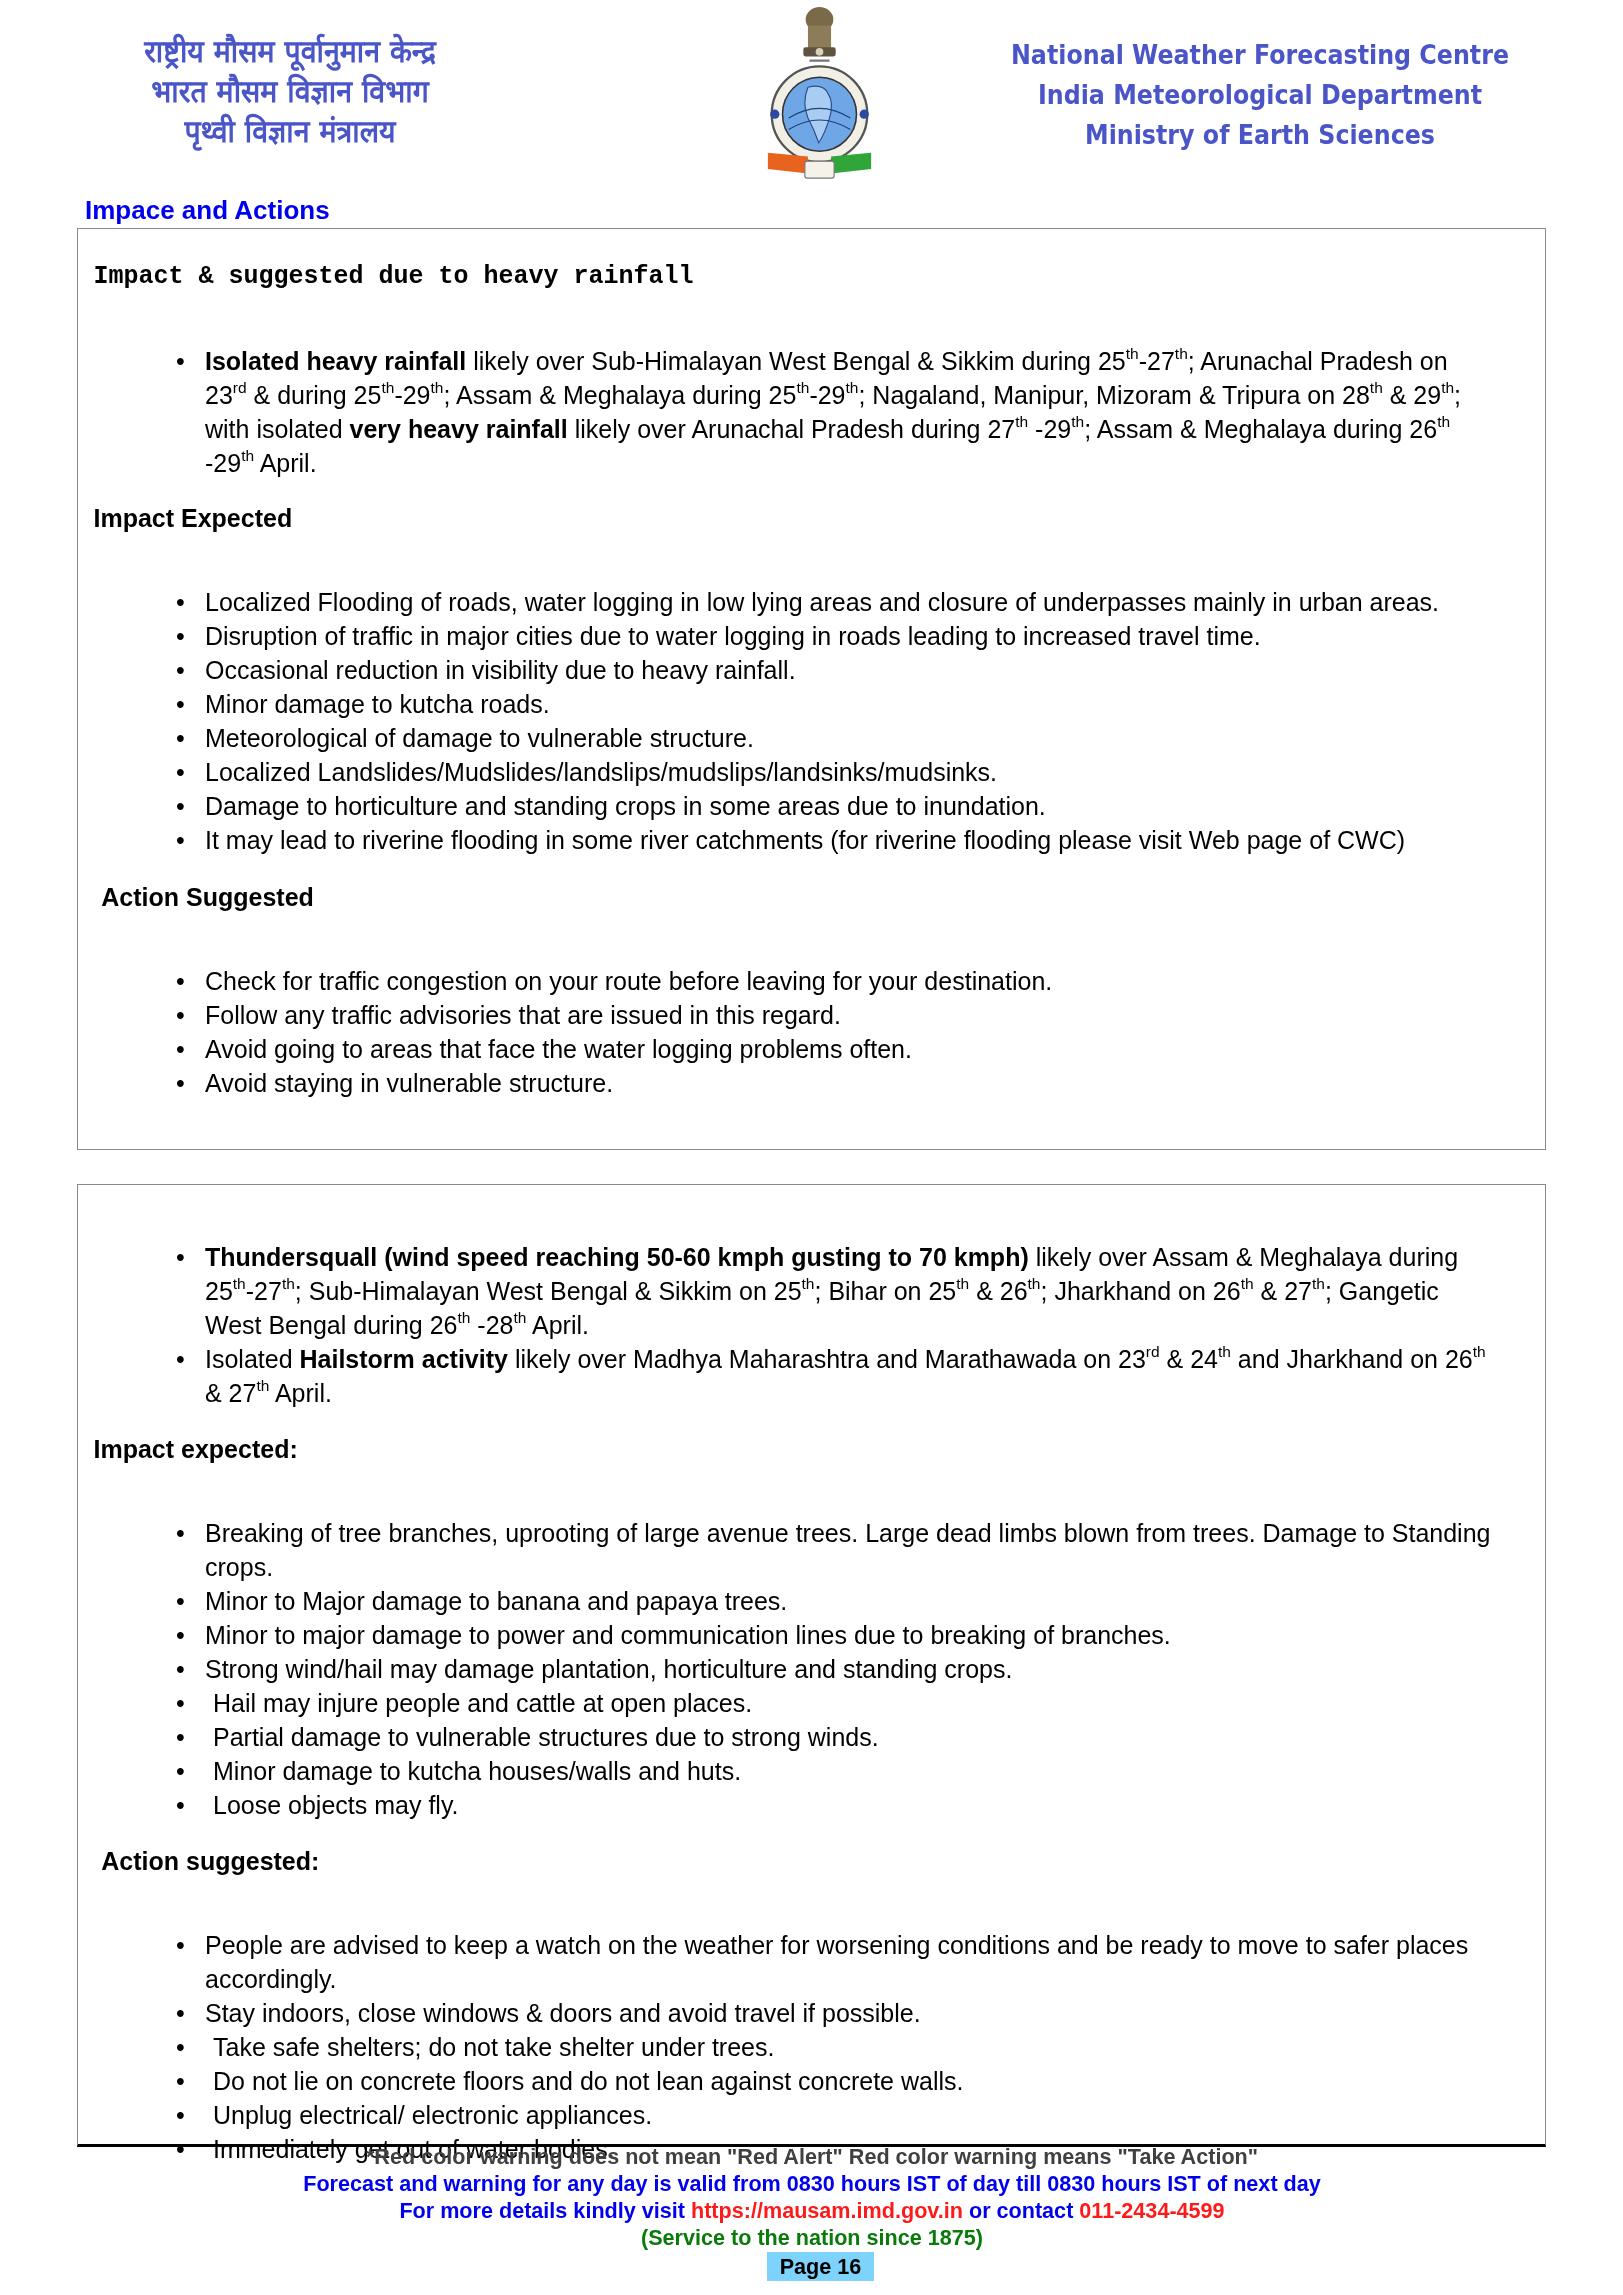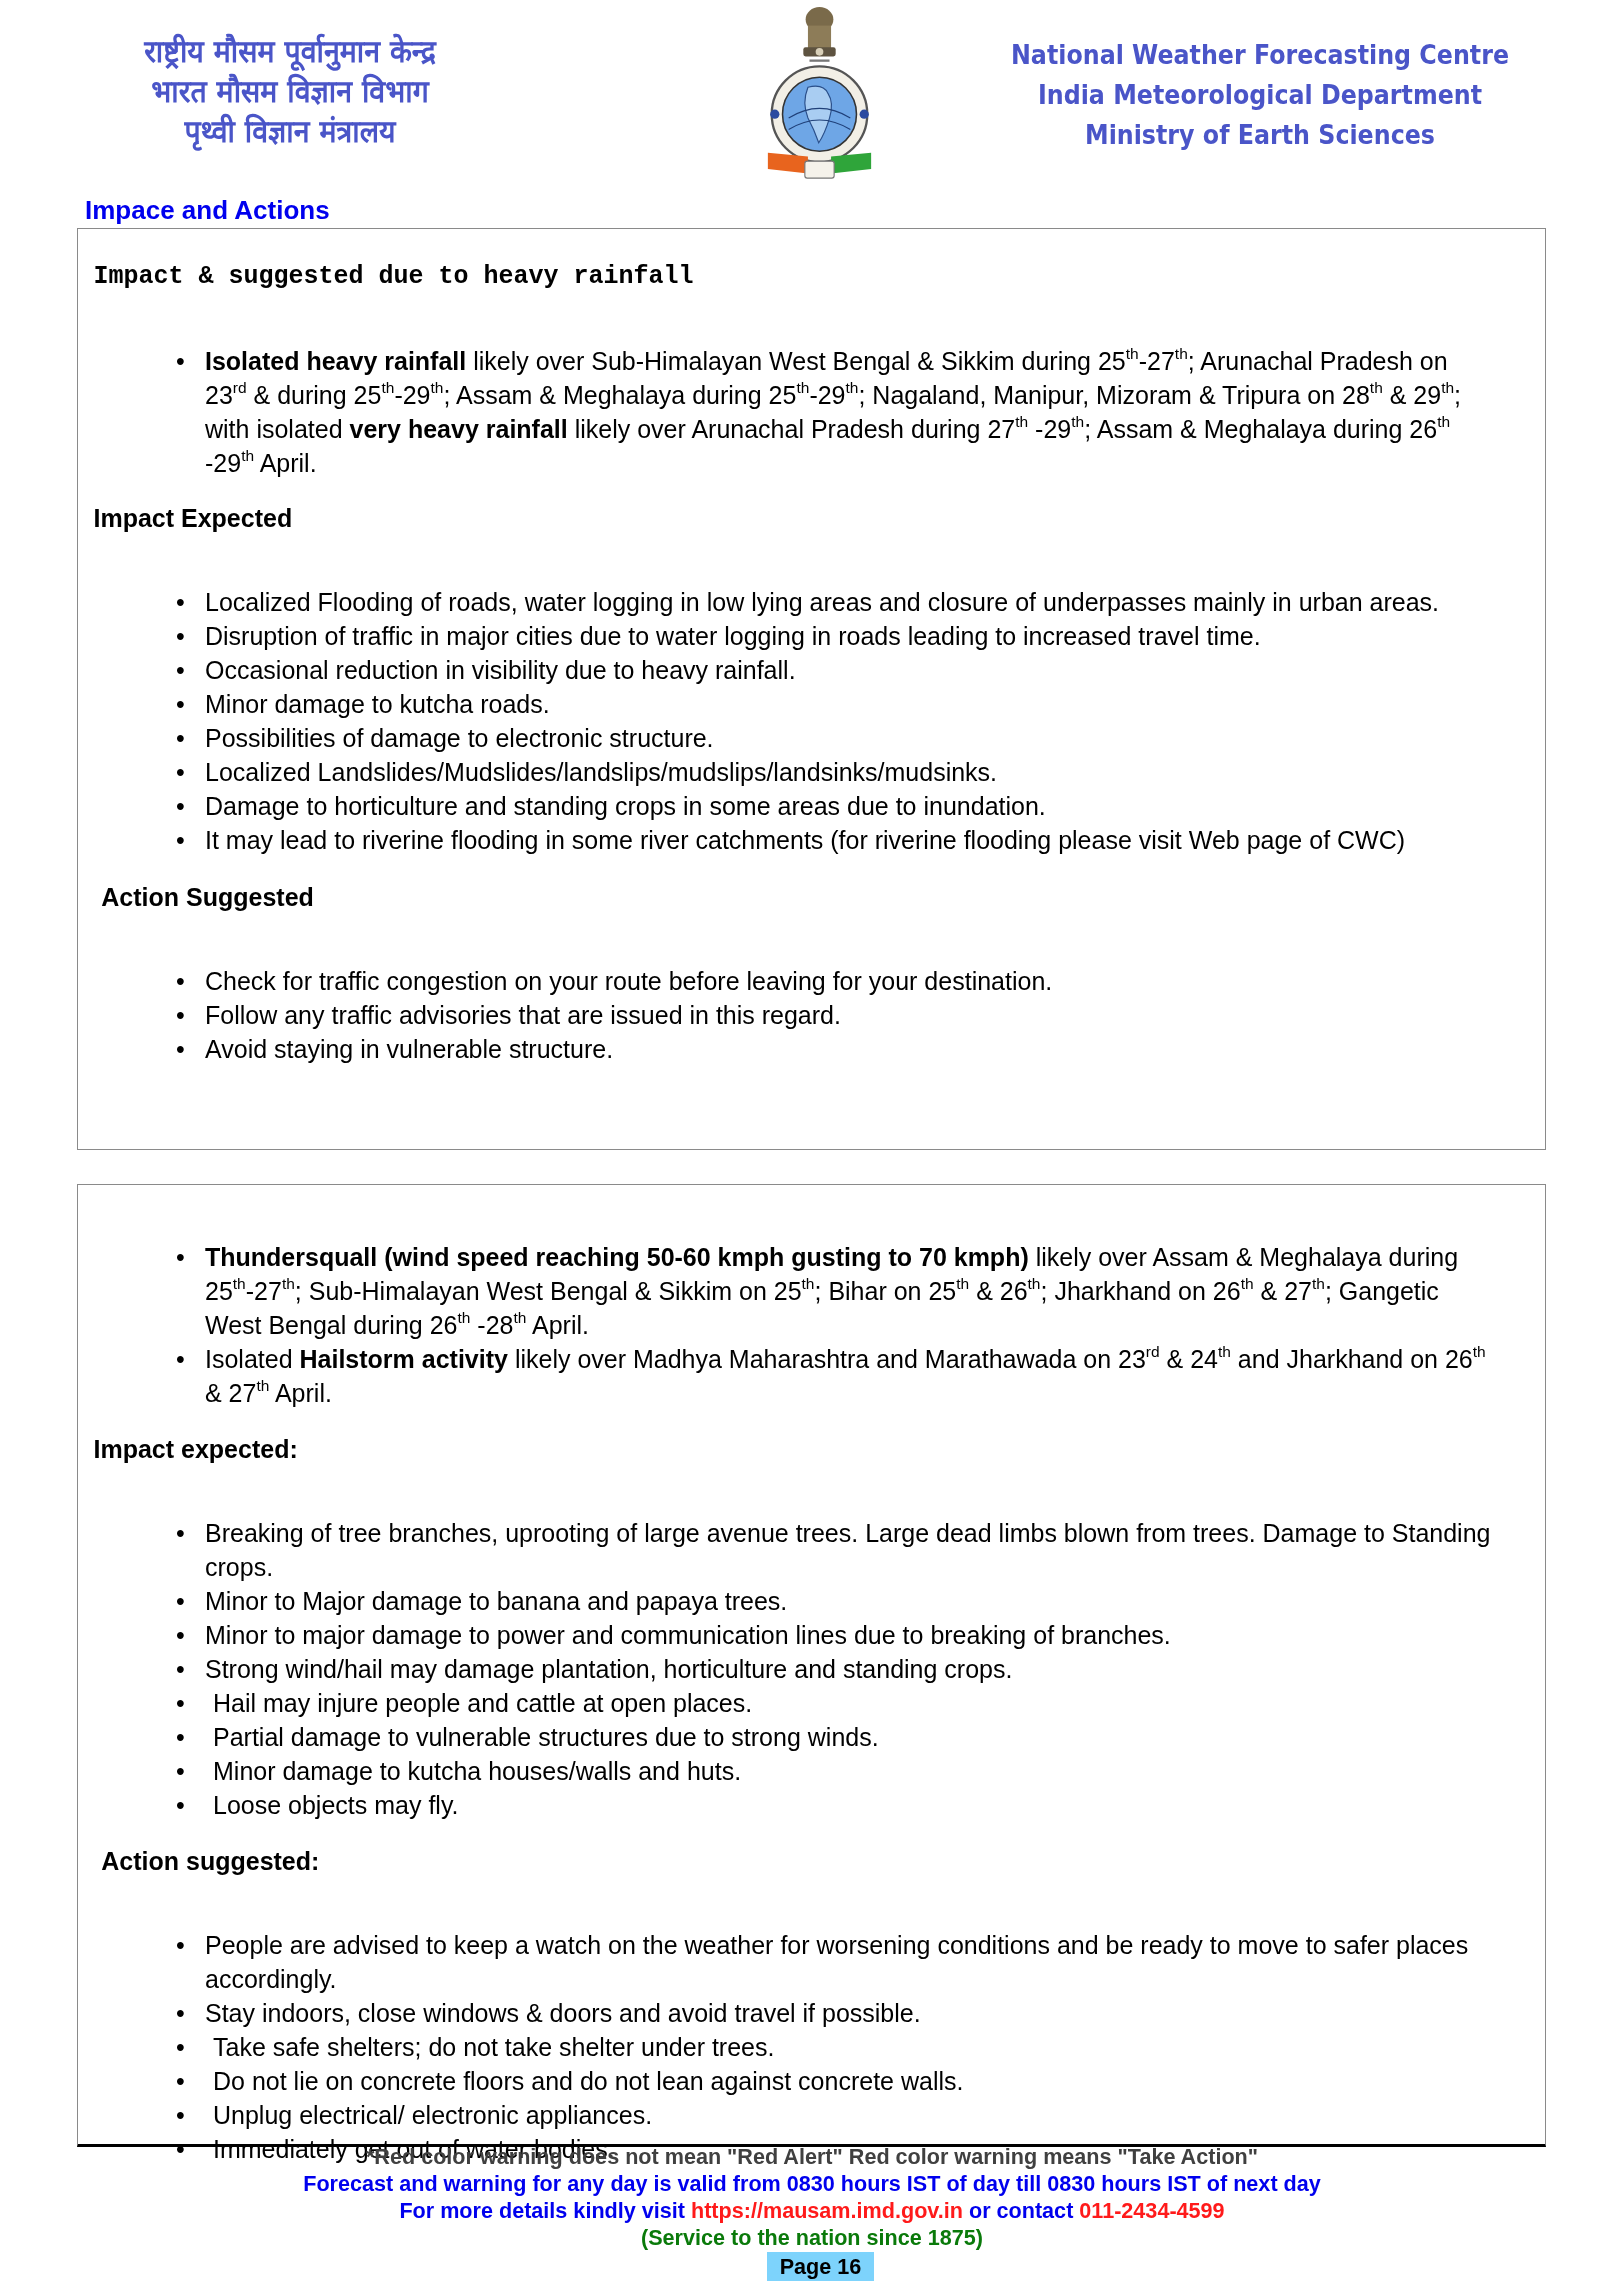--- a/index.html
+++ b/index.html
@@ -88,30 +88,31 @@
     <ul style="top:99px;">
       <li><b>Isolated heavy rainfall</b><span> likely over Sub-Himalayan West Bengal &amp; Sikkim during 25</span><sup>th</sup><span>-27</span><sup>th</sup><span>; Arunachal Pradesh on 23</span><sup>rd</sup><span> &amp; during 25</span><sup>th</sup><span>-29</span><sup>th</sup><span>; Assam &amp; Meghalaya during 25</span><sup>th</sup><span>-29</span><sup>th</sup><span>; Nagaland, Manipur, Mizoram &amp; Tripura on 28</span><sup>th</sup><span> &amp; 29</span><sup>th</sup><span>; with isolated </span><b>very heavy rainfall</b><span> likely over Arunachal Pradesh during 27</span><sup>th</sup><span> -29</span><sup>th</sup><span>; Assam &amp; Meghalaya during 26</span><sup>th</sup><span> -29</span><sup>th</sup><span> April.</span></li>
     </ul>
 
     <h3 style="top:272px;left:1.5px;">Impact Expected</h3>
     <ul style="top:340px;">
       <li>Localized Flooding of roads, water logging in low lying areas and closure of underpasses mainly in urban areas.</li>
       <li>Disruption of traffic in major cities due to water logging in roads leading to increased travel time.</li>
       <li>Occasional reduction in visibility due to heavy rainfall.</li>
       <li>Minor damage to kutcha roads.</li>
-      <li>Possibilities of damage to electronic structure.</li>
+      <li>Meteorological of damage to vulnerable structure.</li>
       <li>Localized Landslides/Mudslides/landslips/mudslips/landsinks/mudsinks.</li>
       <li>Damage to horticulture and standing crops in some areas due to inundation.</li>
       <li>It may lead to riverine flooding in some river catchments (for riverine flooding please visit Web page of CWC)</li>
     </ul>
 
     <h3 style="top:651px;left:9.3px;">Action Suggested</h3>
     <ul style="top:719px;">
       <li>Check for traffic congestion on your route before leaving for your destination.</li>
       <li>Follow any traffic advisories that are issued in this regard.</li>
+      <li>Avoid going to areas that face the water logging problems often.</li>
       <li>Avoid staying in vulnerable structure.</li>
     </ul>
   </div>
 </div>
 
 <div class="box box2">
   <div class="box-inner">
     <ul style="top:39px;">
       <li><b>Thundersquall (wind speed reaching 50-60 kmph gusting to 70 kmph)</b><span> likely over Assam &amp; Meghalaya during 25</span><sup>th</sup><span>-27</span><sup>th</sup><span>; Sub-Himalayan West Bengal &amp; Sikkim on 25</span><sup>th</sup><span>; Bihar on 25</span><sup>th</sup><span> &amp; 26</span><sup>th</sup><span>; Jharkhand on 26</span><sup>th</sup><span> &amp; 27</span><sup>th</sup><span>; Gangetic West Bengal during 26</span><sup>th</sup><span> -28</span><sup>th</sup><span> April.</span></li>
       <li><span>Isolated </span><b>Hailstorm activity</b><span> likely over Madhya Maharashtra and Marathawada on 23</span><sup>rd</sup><span> &amp; 24</span><sup>th</sup><span> and Jharkhand on 26</span><sup>th</sup><span> &amp; 27</span><sup>th</sup><span> April.</span></li>

